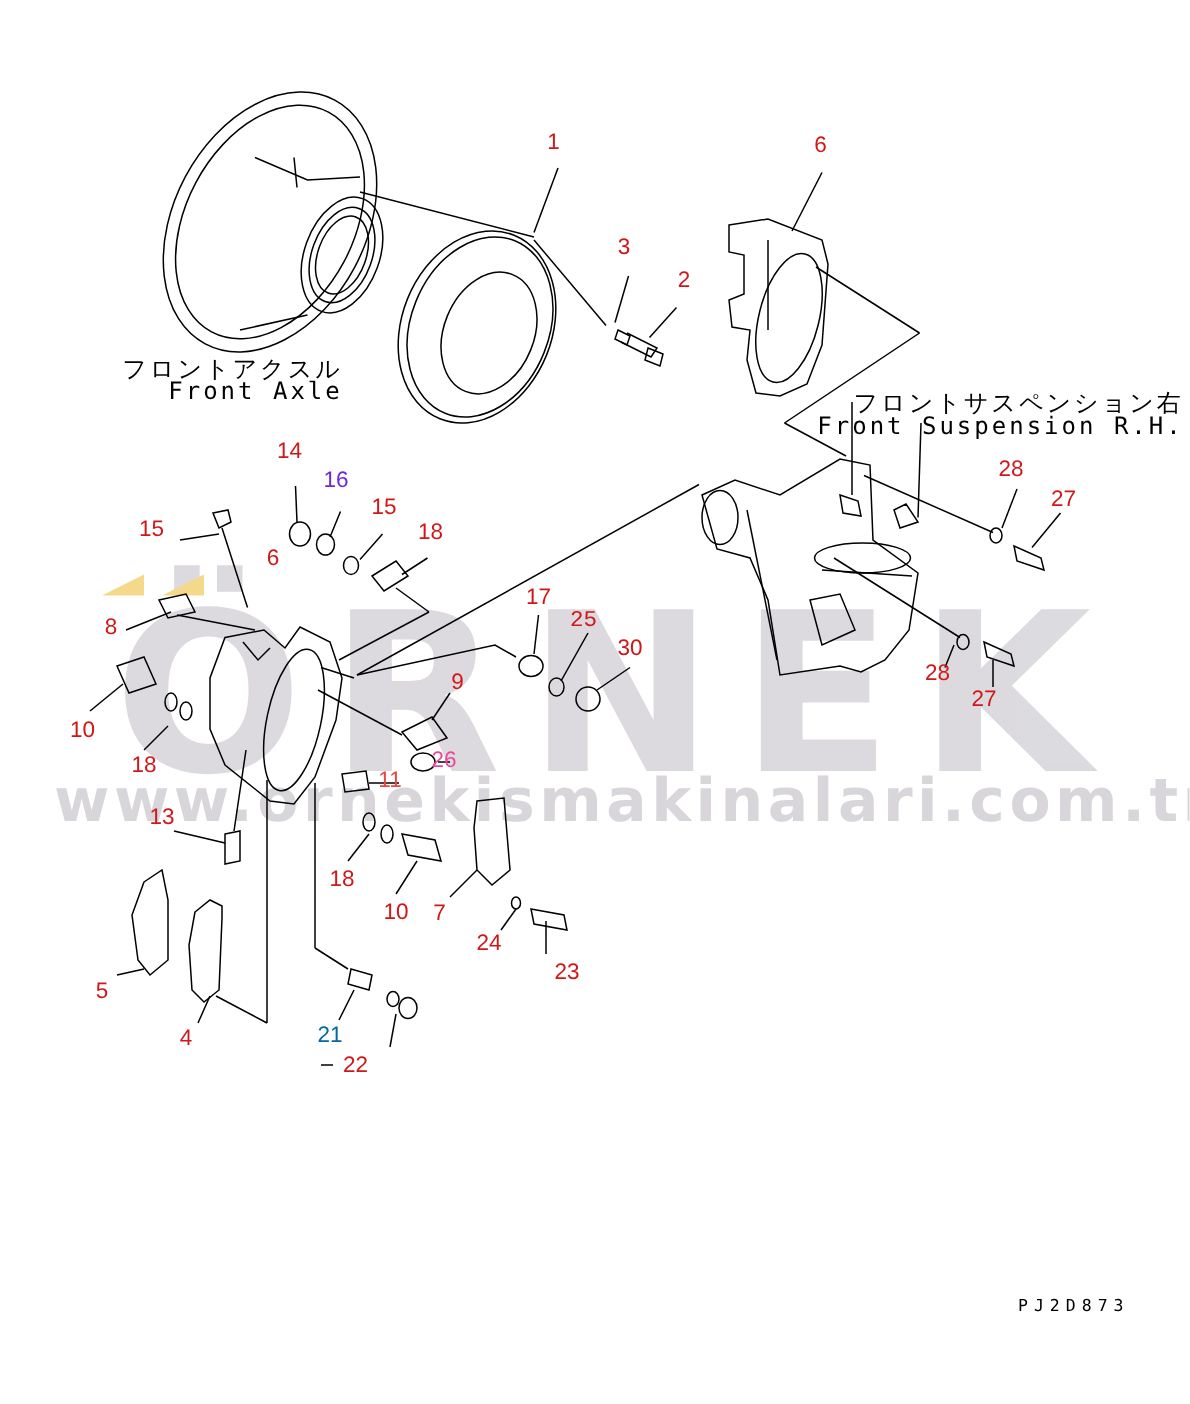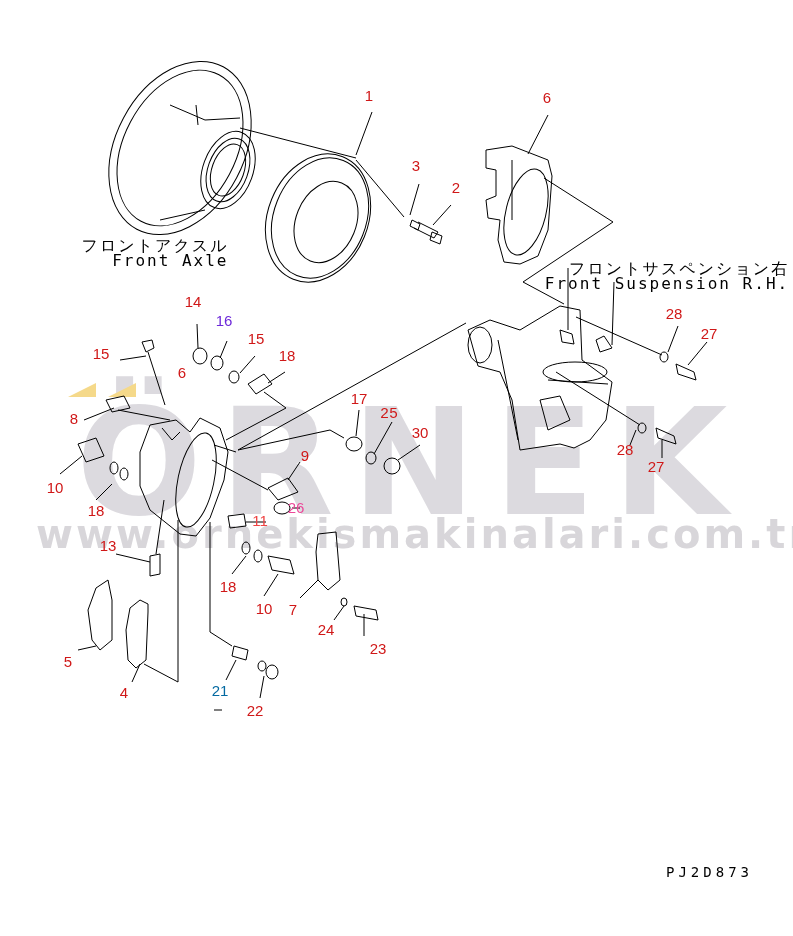--- a/index.html
+++ b/index.html
@@ -3,21 +3,21 @@
 <meta charset="utf-8">
 <style>
   html, body { margin:0; padding:0; background:#ffffff; }
   body { width:793px; height:936px; position:relative; overflow:hidden; font-family:"DejaVu Sans", sans-serif; }
   #stage { position:absolute; left:0; top:0; width:793px; height:936px; }
   svg { position:absolute; left:0; top:0; }
   .callout { position:absolute; color:#d01818; font-family:"Liberation Sans", sans-serif; font-size:15px; line-height:15px; transform:translate(-50%,-50%); white-space:nowrap; cursor:pointer; }
   .caption { position:absolute; font-family:"DejaVu Sans Mono", monospace; font-size:16px; letter-spacing:2px; color:#000; line-height:15px; text-align:right; transform:translateX(-50%); white-space:nowrap; }
   .wm-big { position:absolute; left:30px; top:388px; font-family:"DejaVu Sans", sans-serif; font-weight:bold; font-size:148px; letter-spacing:18px; color:#d9d7dc; line-height:150px; opacity:0.9;margin-left:46px; }
   .wm-url { position:absolute; left:36px; top:512px; font-family:"DejaVu Sans", sans-serif; font-weight:bold; font-size:40px; letter-spacing:3px; color:#d4d2d6; line-height:44px; opacity:0.9; }
-  .drawing-code { position:absolute; right:40px; top:864px; font-family:"DejaVu Sans Mono", monospace; font-size:14px; letter-spacing:4px; color:#000; }
+  .drawing-code { position:absolute; right:40px; top:864px; font-family:"DejaVu Sans Mono", monospace; font-size:11px; letter-spacing:4px; color:#000; }
 </style>
 </head>
 <body>
 
 <div id="stage">
 
   <div class="wm-big">ÖRNEK</div>
   <div class="wm-url">www.ornekismakinalari.com.tr</div>
 
   <svg width="793" height="936" viewBox="0 0 793 936" fill="none" stroke="#000" stroke-width="1">
@@ -202,21 +202,21 @@
       <div class="callout" style="left: 260px; top: 520px; color: #ef4444; text-align: right;">11</div>
       <div class="callout" style="left: 108px; top: 545px; color: rgb(208, 24, 24);">13</div>
       <div class="callout" style="left: 228px; top: 586px; color: rgb(208, 24, 24);">18</div>
       <div class="callout" style="left: 264px; top: 608px; color: rgb(208, 24, 24);">10</div>
       <div class="callout" style="left: 293px; top: 609px; color: rgb(208, 24, 24);">7</div>
       <div class="callout" style="left: 326px; top: 629px; color: rgb(208, 24, 24);">24</div>
       <div class="callout" style="left: 359px; top: 648px; color: rgb(208, 24, 24); margin-left: 19px;">23</div>
       <div class="callout" style="left: 68px; top: 661px; color: rgb(208, 24, 24);">5</div>
       <div class="callout" style="left: 124px; top: 692px; color: rgb(208, 24, 24);">4</div>
       <div class="callout" style="left: 220px; top: 690px; color: #0369a1;">21</div>
-      <div class="callout" style="left: 255px; top: 710px; color: rgb(208, 24, 24);">22</div>
+      <div class="callout" style="left: 237px; top: 710px; color: rgb(208, 24, 24);">22</div>
       <div class="callout" style="left: 674px; top: 313px; color: rgb(208, 24, 24);">28</div>
       <div class="callout" style="left: 709px; top: 333px; color: rgb(208, 24, 24);">27</div>
       <div class="callout" style="left: 625px; top: 449px; color: rgb(208, 24, 24);">28</div>
       <div class="callout" style="left: 656px; top: 466px; color: rgb(208, 24, 24);">27</div>
     </div>
 
   <div class="drawing-code">PJ2D873</div>
 </div>
 
 </body></html>

